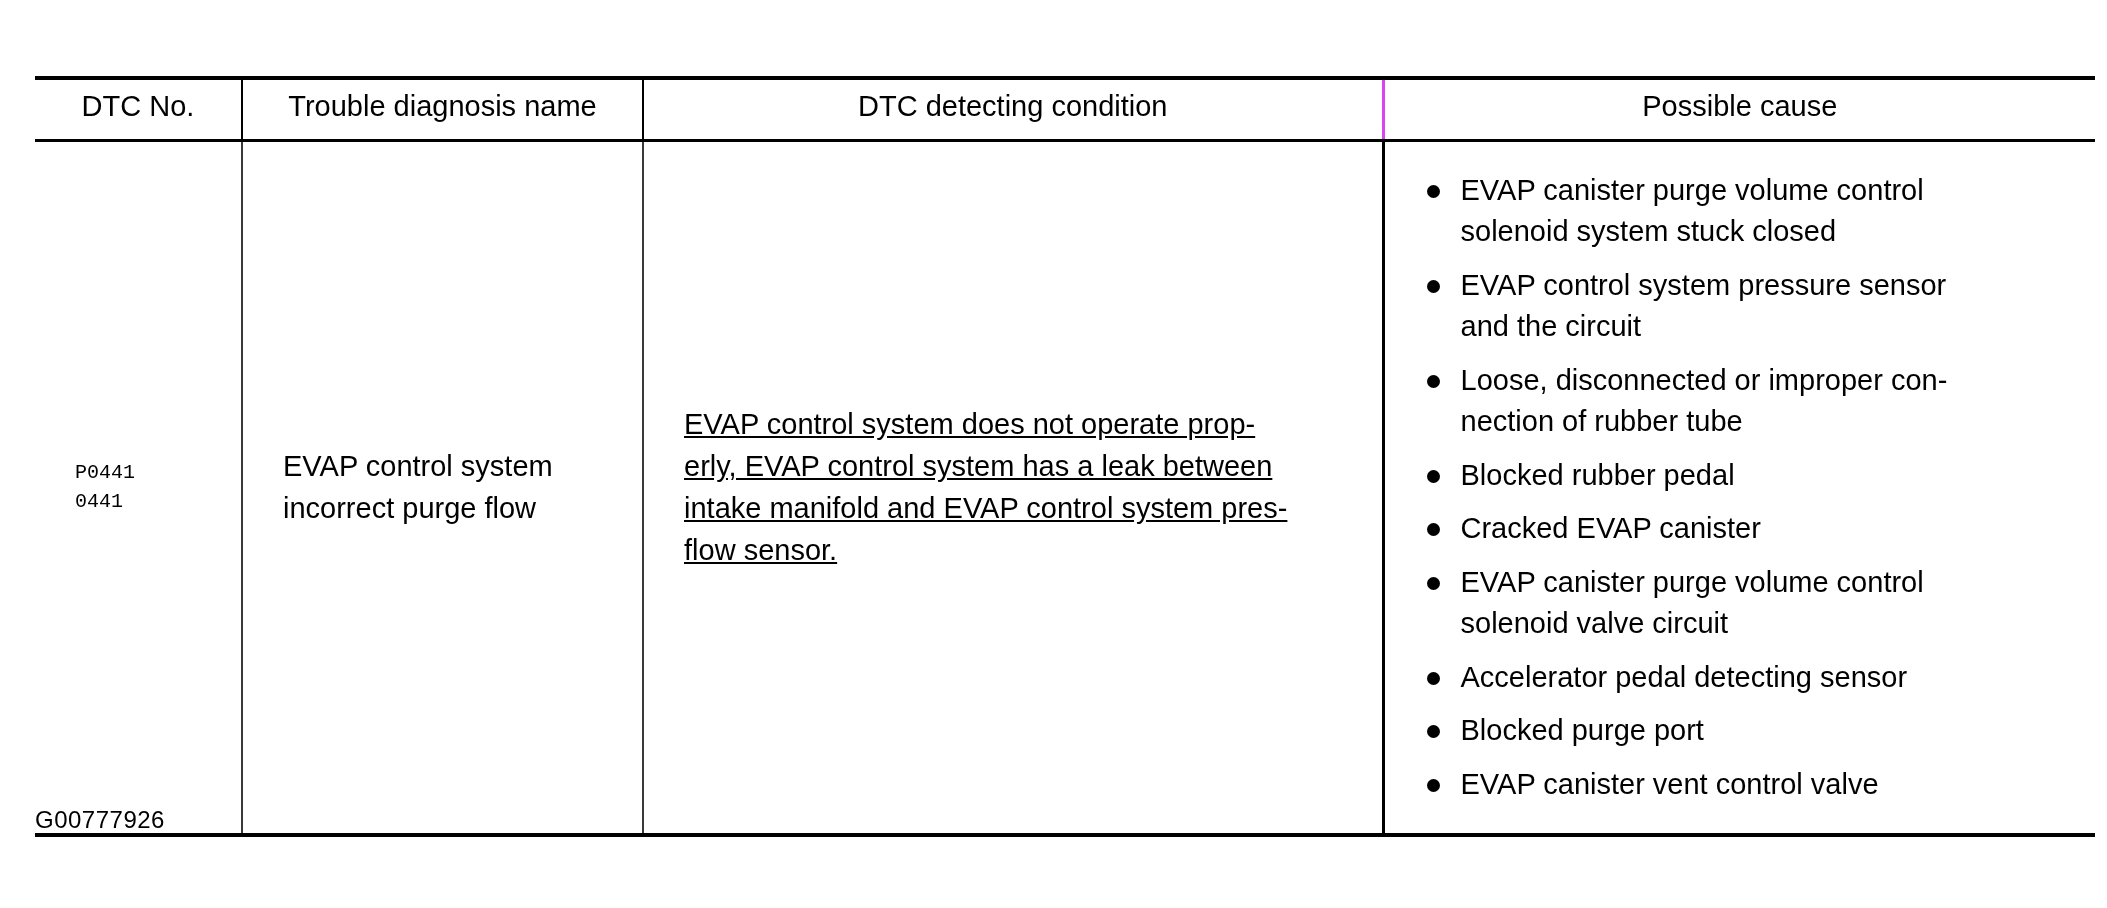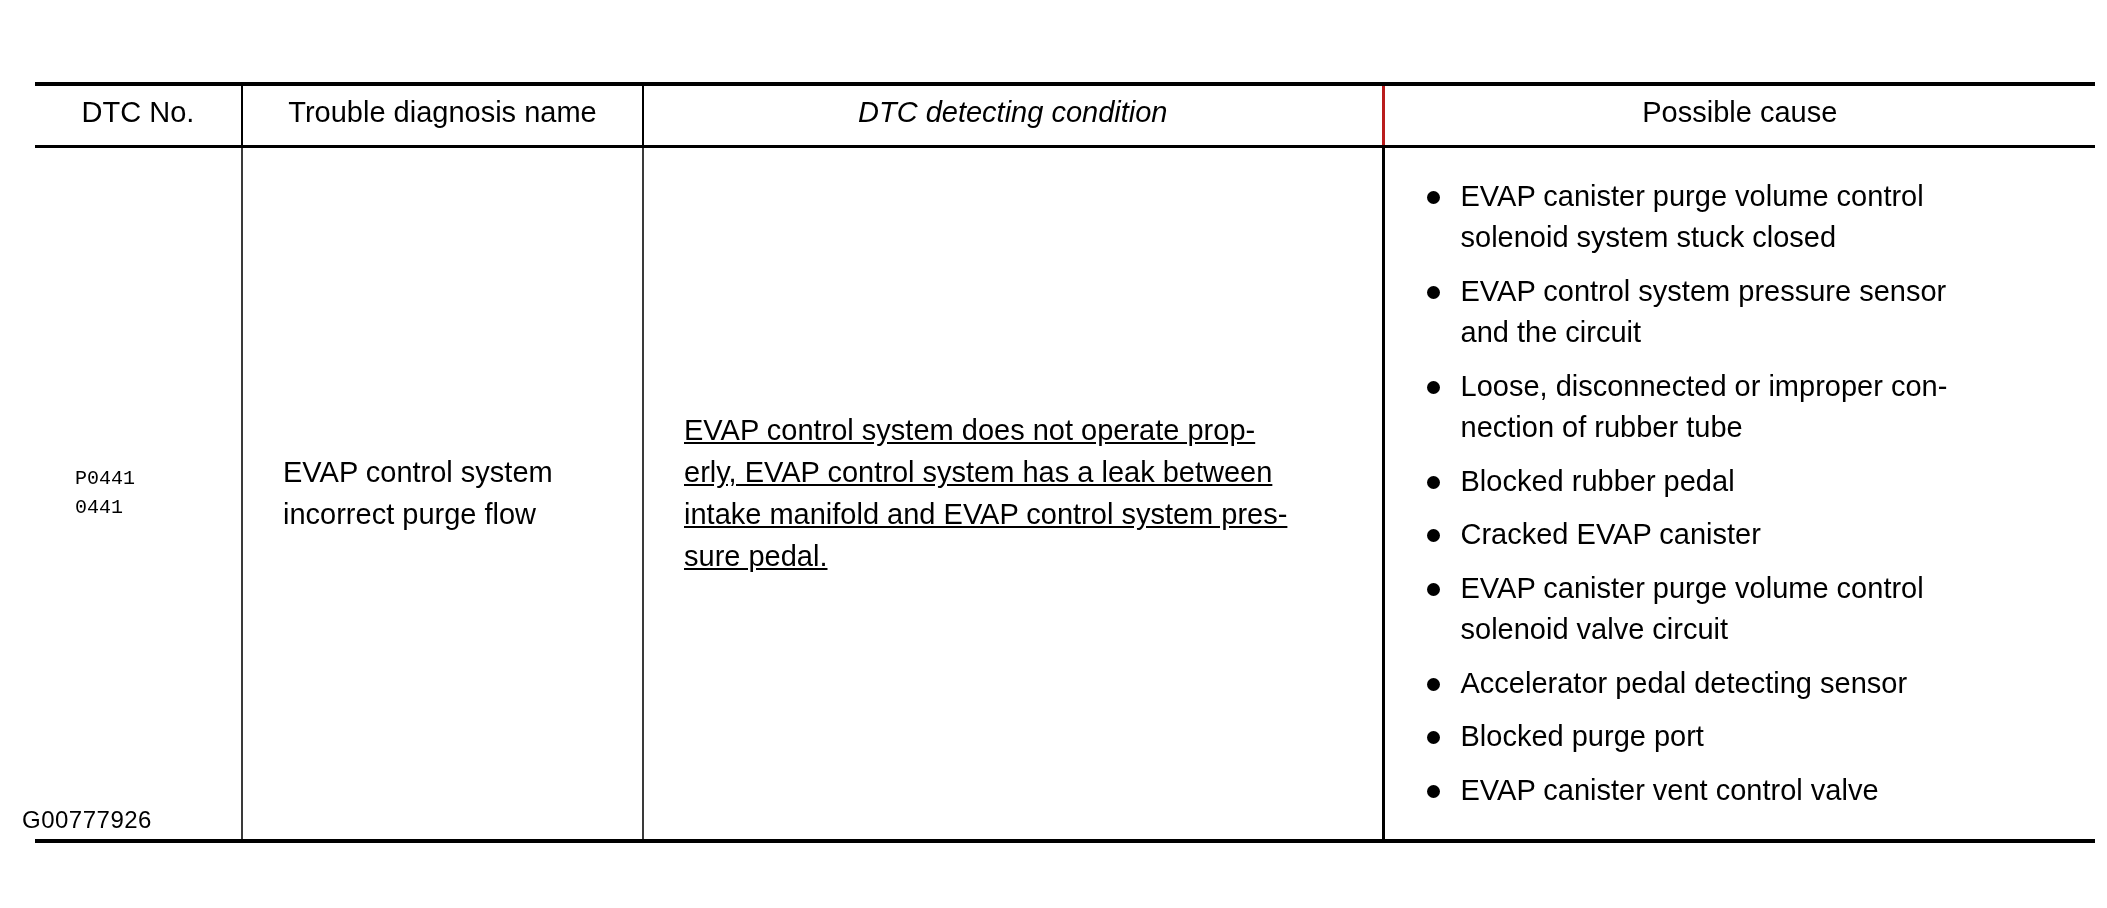--- a/index.html
+++ b/index.html
@@ -20,21 +20,21 @@
     position: relative;
     width: 2107px;
     height: 908px;
     background: #ffffff;
   }
 
   
   .dtc-table {
     position: absolute;
     left: 35px;
-    top: 82px;
+    top: 76px;
     width: 2060px;
     border-collapse: collapse;
     table-layout: fixed;
     border-top: 4px solid #000;
     border-bottom: 4px solid #000;
   }
 
   .dtc-table col.c-dtc      { width: 207px; }
   .dtc-table col.c-name     { width: 401px; }
   .dtc-table col.c-cond     { width: 740px; }
@@ -45,21 +45,21 @@
     font-weight: normal;
     font-size: 29px;
     line-height: 1.1;
     text-align: center;
     padding: 11px 4px 16px 4px;
     vertical-align: middle;
     border-bottom: 3px solid #000;
     background: #ffffff;
   }
   thead th.sep-thin  { border-right: 2px solid #000; }
-  thead th.sep-thick { border-right: 3px solid #b91c1c; font-style: italic; }
+  thead th.sep-thick { border-right: 3px solid #d946ef; }
 
   
   tbody td {
     vertical-align: middle;
     background: #ffffff;
     padding: 16px;
   }
   tbody td.sep-thin  { border-right: 2px solid #3a3a3a; }
   tbody td.sep-thick { border-right: 3px solid #000; }
 
@@ -116,21 +116,21 @@
     height: 13px;
     border-radius: 50%;
     background: #000;
     display: block;
   }
   .cause-list li .cause-line { display: block; white-space: nowrap; }
 
   
   .footer-id {
     position: absolute;
-    left: 22px;
+    left: 35px;
     top: 806px;
     font-size: 24px;
     line-height: 1.2;
     letter-spacing: 0.5px;
   }
 </style>
 </head>
 <body>
 
 <div class="page">
@@ -167,21 +167,21 @@
             <span class="nm-line">EVAP control system</span>
             <span class="nm-line">incorrect purge flow</span>
           </div>
         </td>
 
         <td class="sep-thick">
           <div class="cell-pad cond-text">
             <span class="cond-line">EVAP control system does not operate prop-</span>
             <span class="cond-line">erly, EVAP control system has a leak between</span>
             <span class="cond-line">intake manifold and EVAP control system pres-</span>
-            <span class="cond-line">sure pedal.</span>
+            <span class="cond-line">flow sensor.</span>
           </div>
         </td>
 
         <td>
           <ul class="cause-list">
             <li>
               <span class="bullet-dot"></span>
               <span class="cause-line">EVAP canister purge volume control</span>
               <span class="cause-line">solenoid system stuck closed</span>
             </li>

